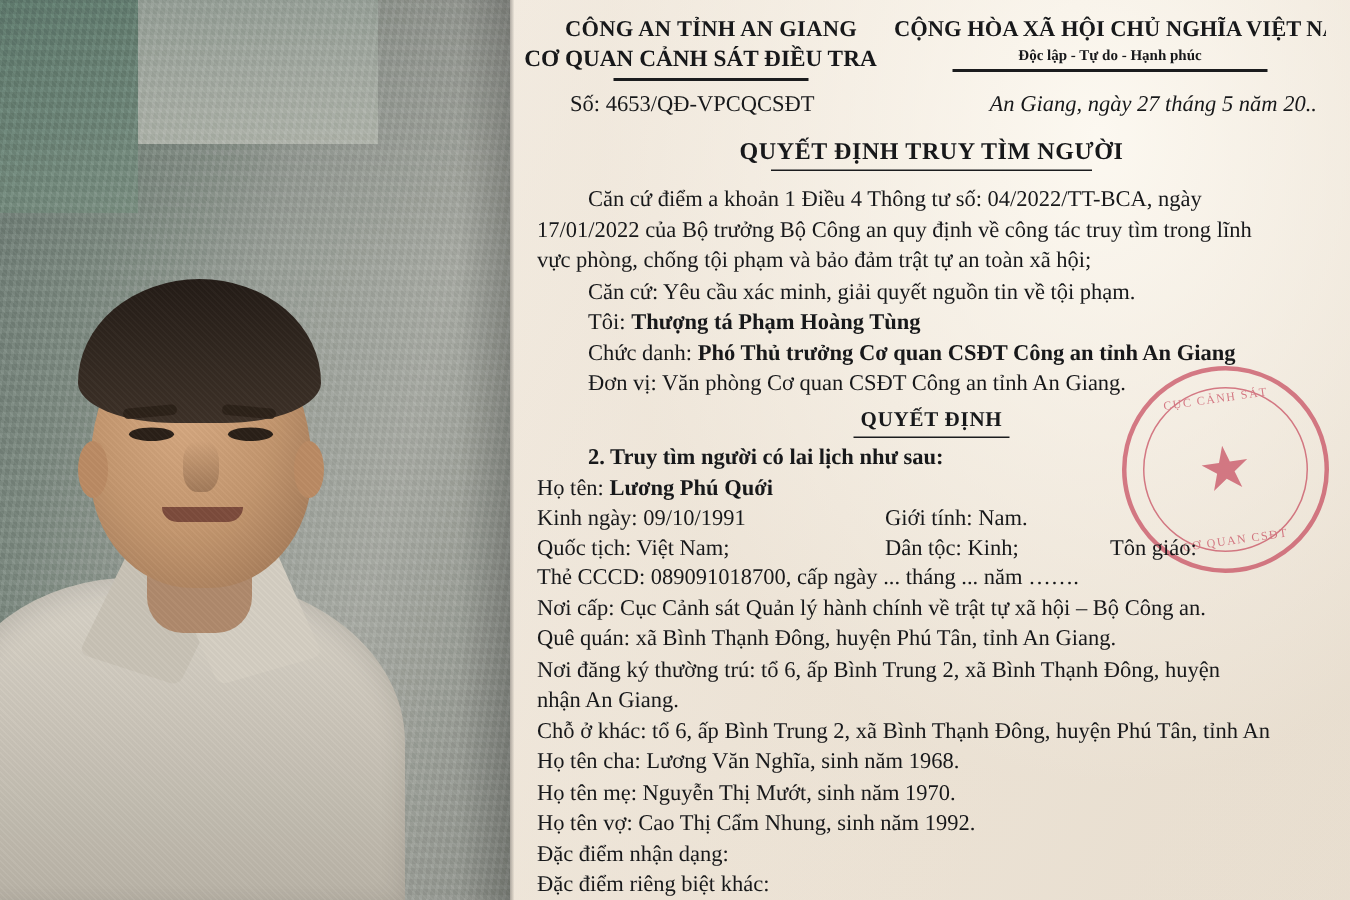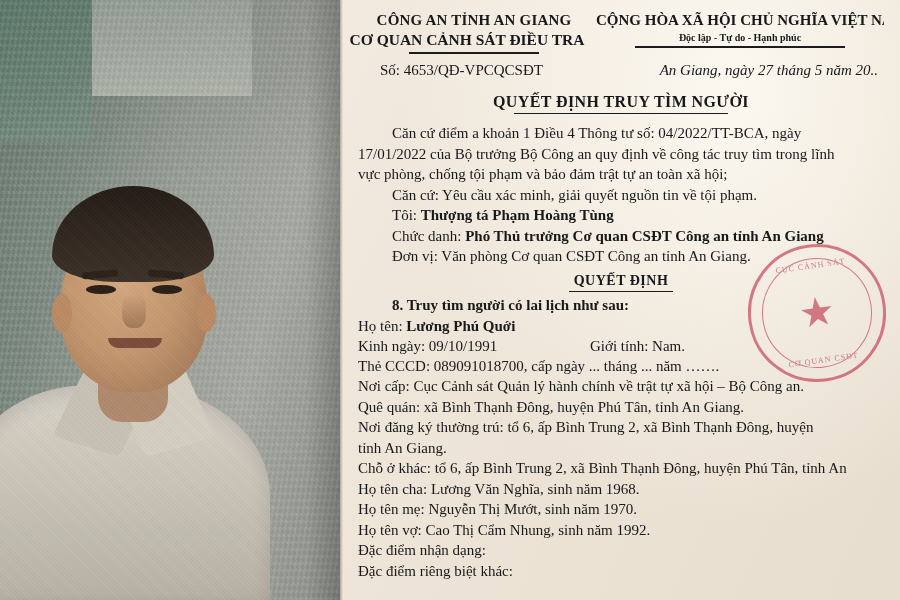--- a/index.html
+++ b/index.html
@@ -453,44 +453,58 @@
           <span class="b">Phó Thủ trưởng Cơ quan CSĐT Công an tỉnh An Giang</span>
         </div>
         <div class="p indent">
           <span>Đơn vị:</span>
           <span>Văn phòng Cơ quan CSĐT Công an tỉnh An Giang.</span>
         </div>
 
         <div class="decision-h">QUYẾT ĐỊNH</div>
         <div class="decision-underline"></div>
 
-        <div class="p indent b">8. Truy tìm người có lai lịch như sau:</div>
+        <div class="p indent b">2. Truy tìm người có lai lịch như sau:</div>
 
         <div class="p">
           <span>Họ tên:</span>
           <span class="b">Lương Phú Quới</span>
         </div>
 
         <div class="two-col">
           <span class="c1">
             <span>Kinh ngày:</span>
             <span>09/10/1991</span>
           </span>
           <span class="c2">
             <span>Giới tính:</span>
             <span>Nam.</span>
           </span>
         </div>
 
+        <div class="two-col">
+          <span class="c1">
+            <span>Quốc tịch:</span>
+            <span>Việt Nam;</span>
+          </span>
+          <span class="c2">
+            <span>Dân tộc:</span>
+            <span>Kinh;</span>
+          </span>
+          <span>
+            <span>Tôn giáo:</span>
+            <span></span>
+          </span>
+        </div>
 
         <div class="p">Thẻ CCCD: 089091018700, cấp ngày ... tháng ... năm …….</div>
         <div class="p">Nơi cấp: Cục Cảnh sát Quản lý hành chính về trật tự xã hội – Bộ Công an.</div>
         <div class="p">Quê quán: xã Bình Thạnh Đông, huyện Phú Tân, tỉnh An Giang.</div>
         <div class="p">Nơi đăng ký thường trú: tổ 6, ấp Bình Trung 2, xã Bình Thạnh Đông, huyện</div>
-        <div class="p">tỉnh An Giang.</div>
+        <div class="p">nhận An Giang.</div>
         <div class="p">Chỗ ở khác: tổ 6, ấp Bình Trung 2, xã Bình Thạnh Đông, huyện Phú Tân, tỉnh An</div>
         <div class="p">Họ tên cha: Lương Văn Nghĩa, sinh năm 1968.</div>
         <div class="p">Họ tên mẹ: Nguyễn Thị Mướt, sinh năm 1970.</div>
         <div class="p">Họ tên vợ: Cao Thị Cẩm Nhung, sinh năm 1992.</div>
         <div class="p">Đặc điểm nhận dạng:</div>
         <div class="p">Đặc điểm riêng biệt khác:</div>
       </div>
 
     </div>
     <div class="fade-bottom"></div>

